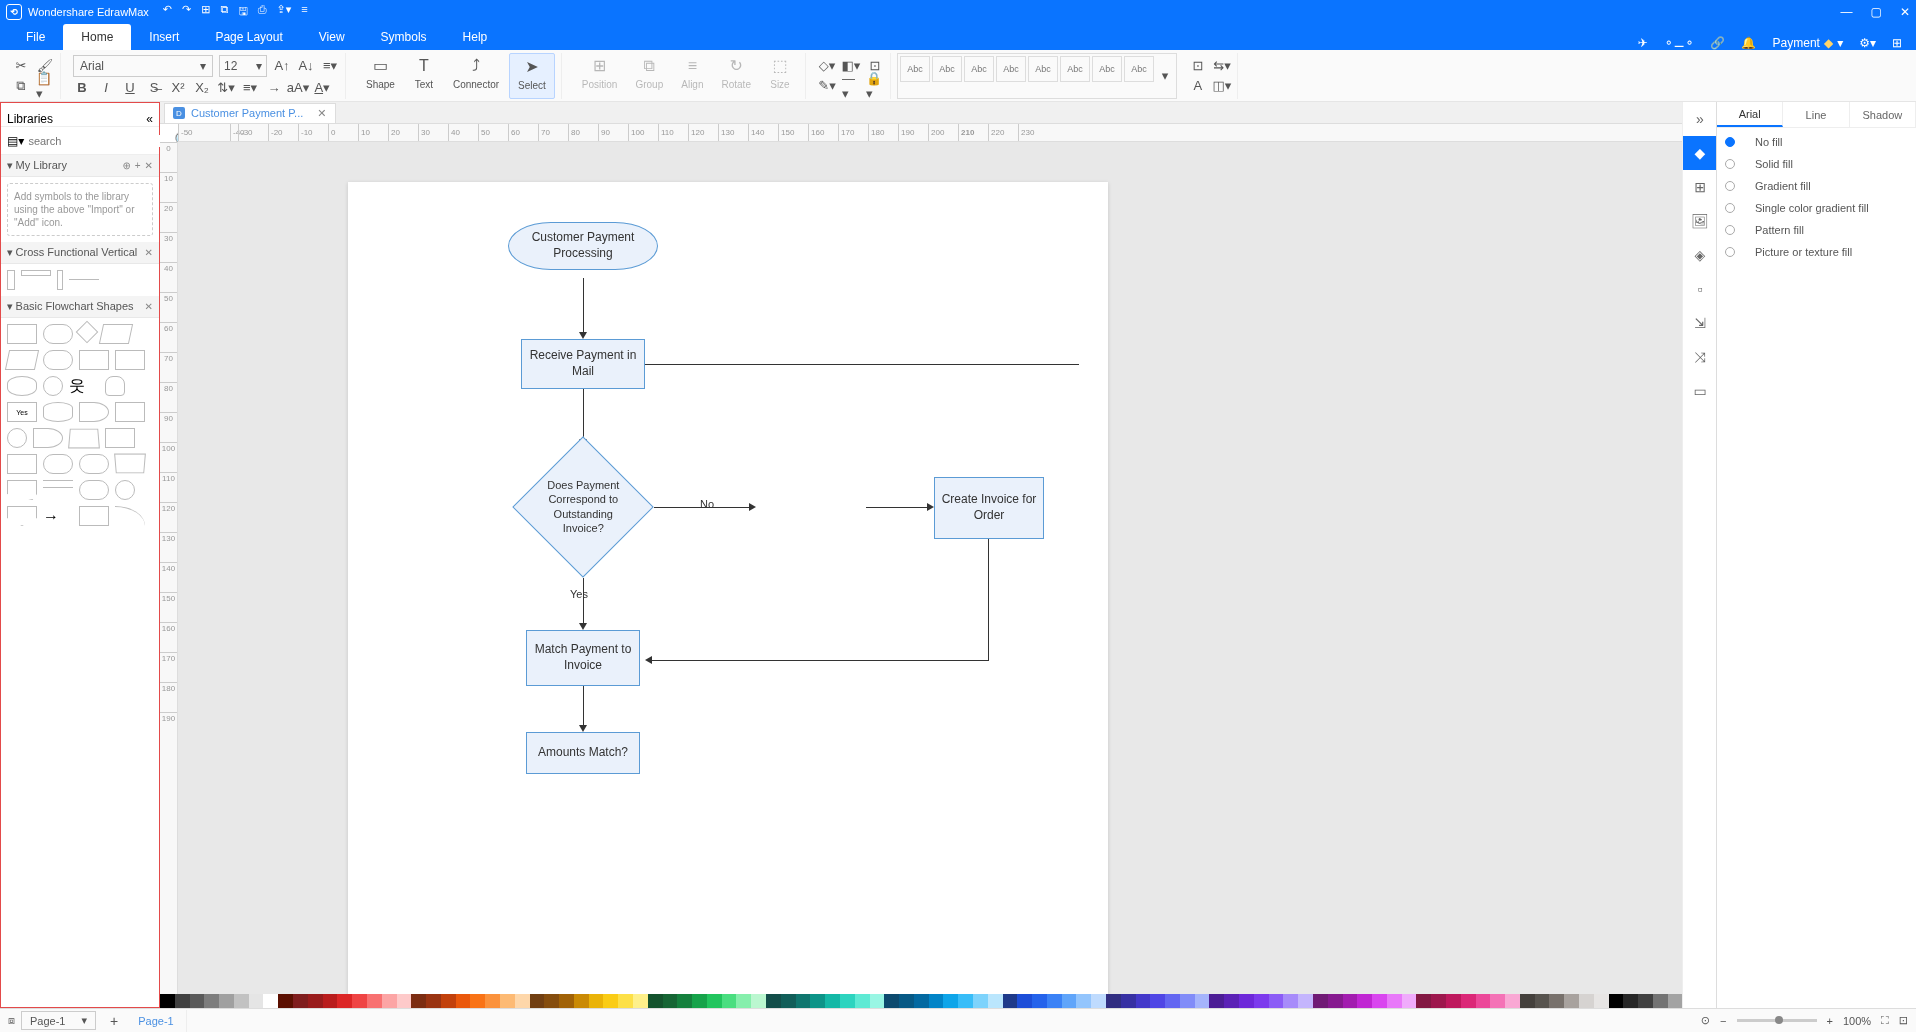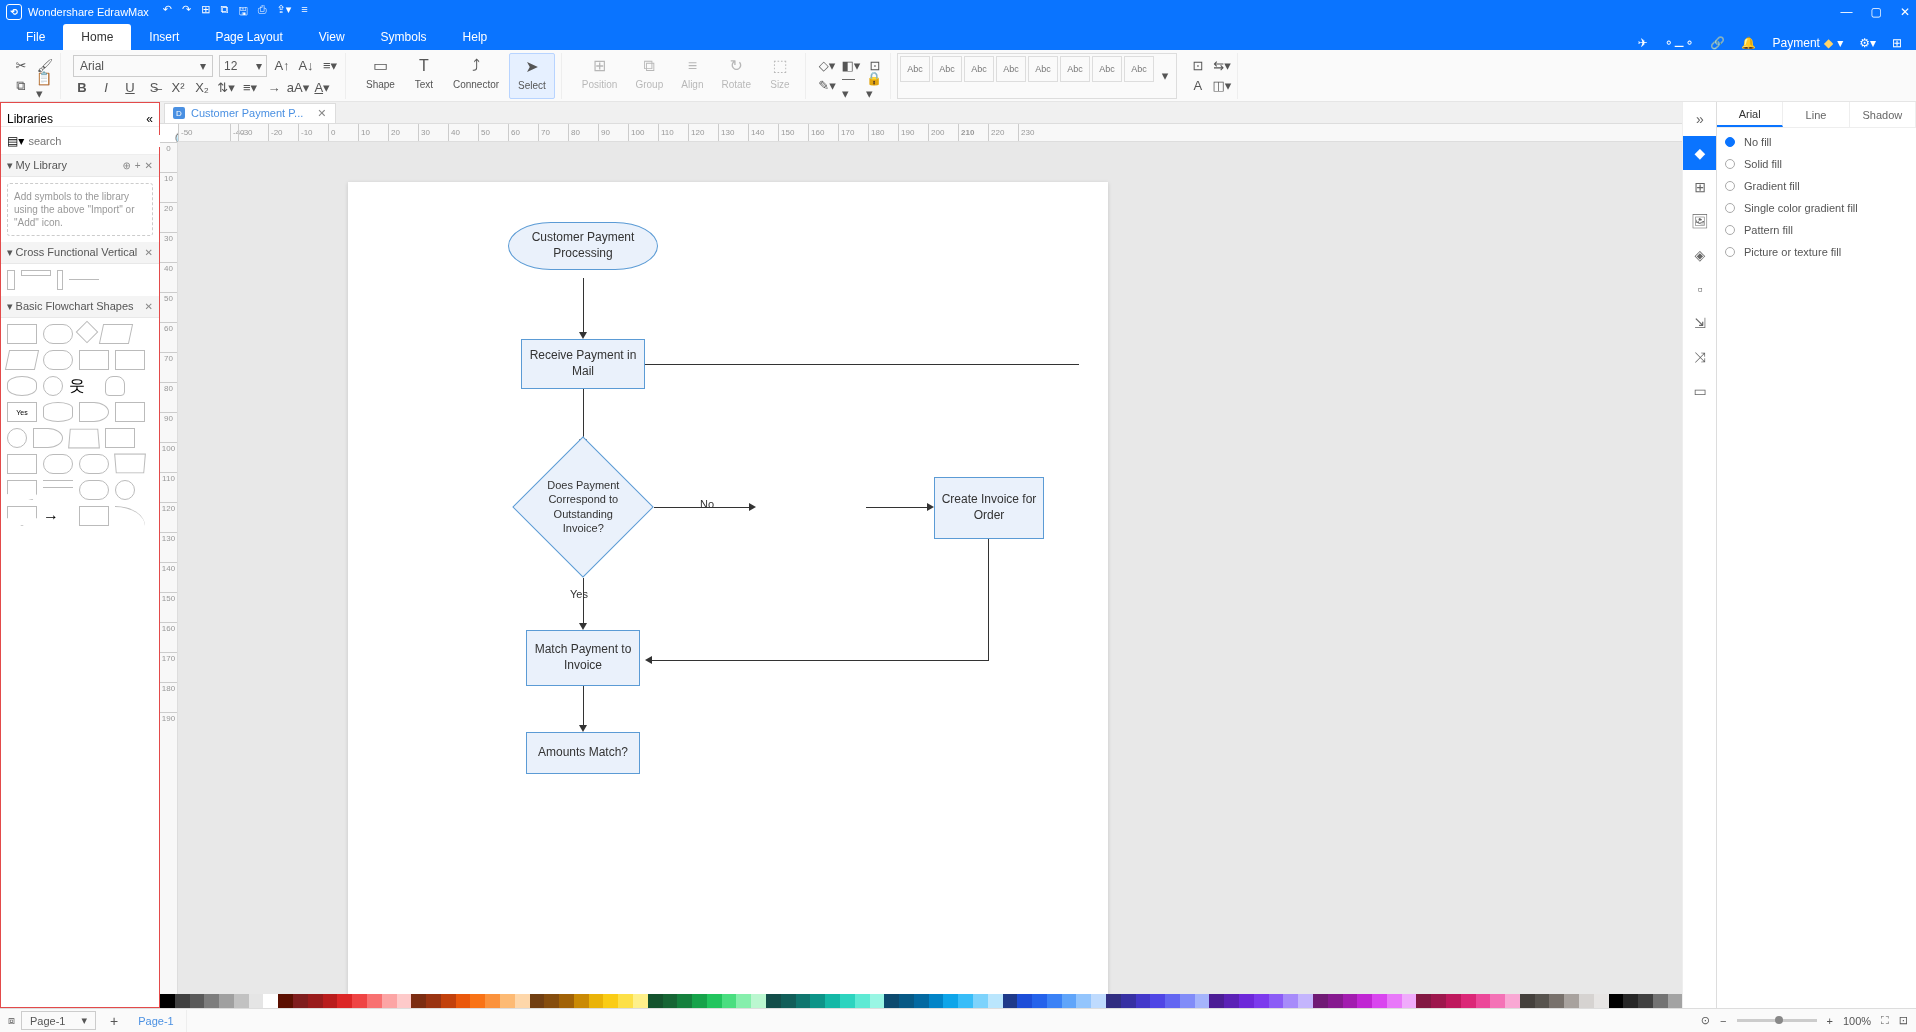--- a/index.html
+++ b/index.html
@@ -84,21 +84,21 @@
 .rtoolstrip { width: 34px; background: #fff; border-left: 1px solid #eee; display: flex; flex-direction: column; }
 .rtoolstrip .rico { width:34px; height:34px; display:flex; align-items:center; justify-content:center; font-size:14px; color:#666; cursor:pointer;}
 .rtoolstrip .rico.active { background:#0a74ff; color:#fff; }
 
 
 .formatpanel { width: 200px; border-left: 1px solid #ddd; display: flex; flex-direction: column; }
 .formatpanel .tabs { display: flex; height: 26px; border-bottom: 1px solid #eee; }
 .formatpanel .tabs .ftab { flex: 1; font-size: 11px; display:flex; align-items:center; justify-content:center; color:#666; cursor:pointer; border-right:1px solid #eee;}
 .formatpanel .tabs .ftab.active { color:#333; border-bottom:2px solid #0a74ff; }
 .formatpanel .opts { padding: 8px; display: flex; flex-direction: column; gap: 10px; font-size: 11px; color: #555; }
-.formatpanel .opt { display: flex; align-items: center; gap: 9px; }
+.formatpanel .opt { display: flex; align-items: center; gap: 20px; }
 .formatpanel .opt .radio { width:10px; height:10px; border:1px solid #aaa; border-radius:50%; }
 .formatpanel .opt.active .radio { background:#0a74ff; border-color:#0a74ff; }
 
 
 .colorbar { position:absolute; left:160px; right:234px; bottom:24px; height:14px; display:flex; }
 .colorbar .csw { flex:1; }
 
 
 .statusbar { position: absolute; bottom: 0; left: 0; right: 0; height: 24px; background: #fafafa; border-top: 1px solid #ddd; display: flex; align-items: center; padding: 0 8px; font-size: 11px; color: #555; }
 .statusbar .pagesel { border:1px solid #ccc; padding:2px 8px; margin:0 6px; display:flex; align-items:center; gap:16px;}

